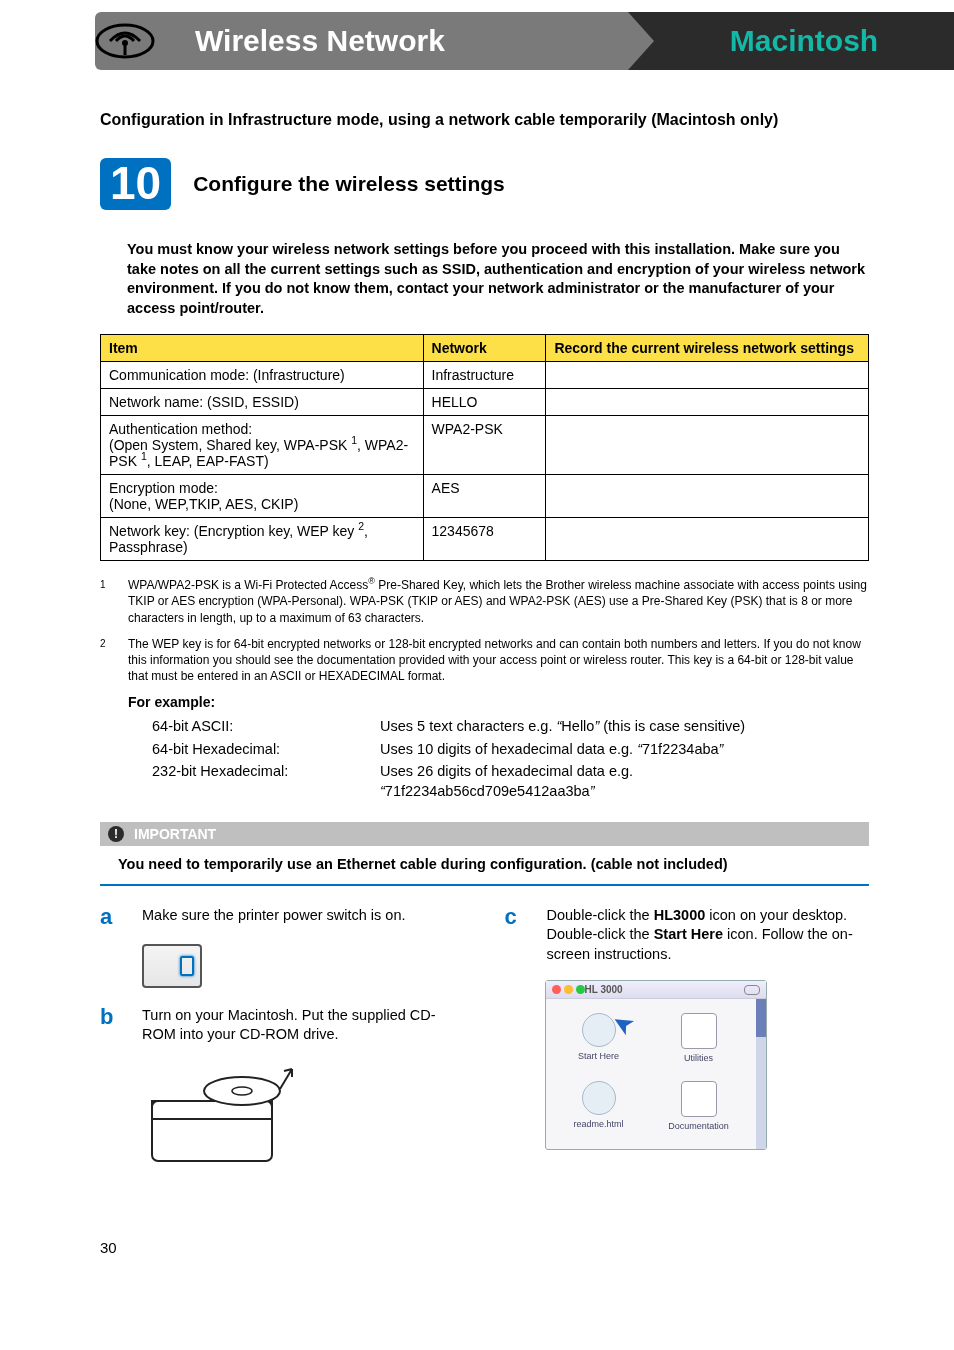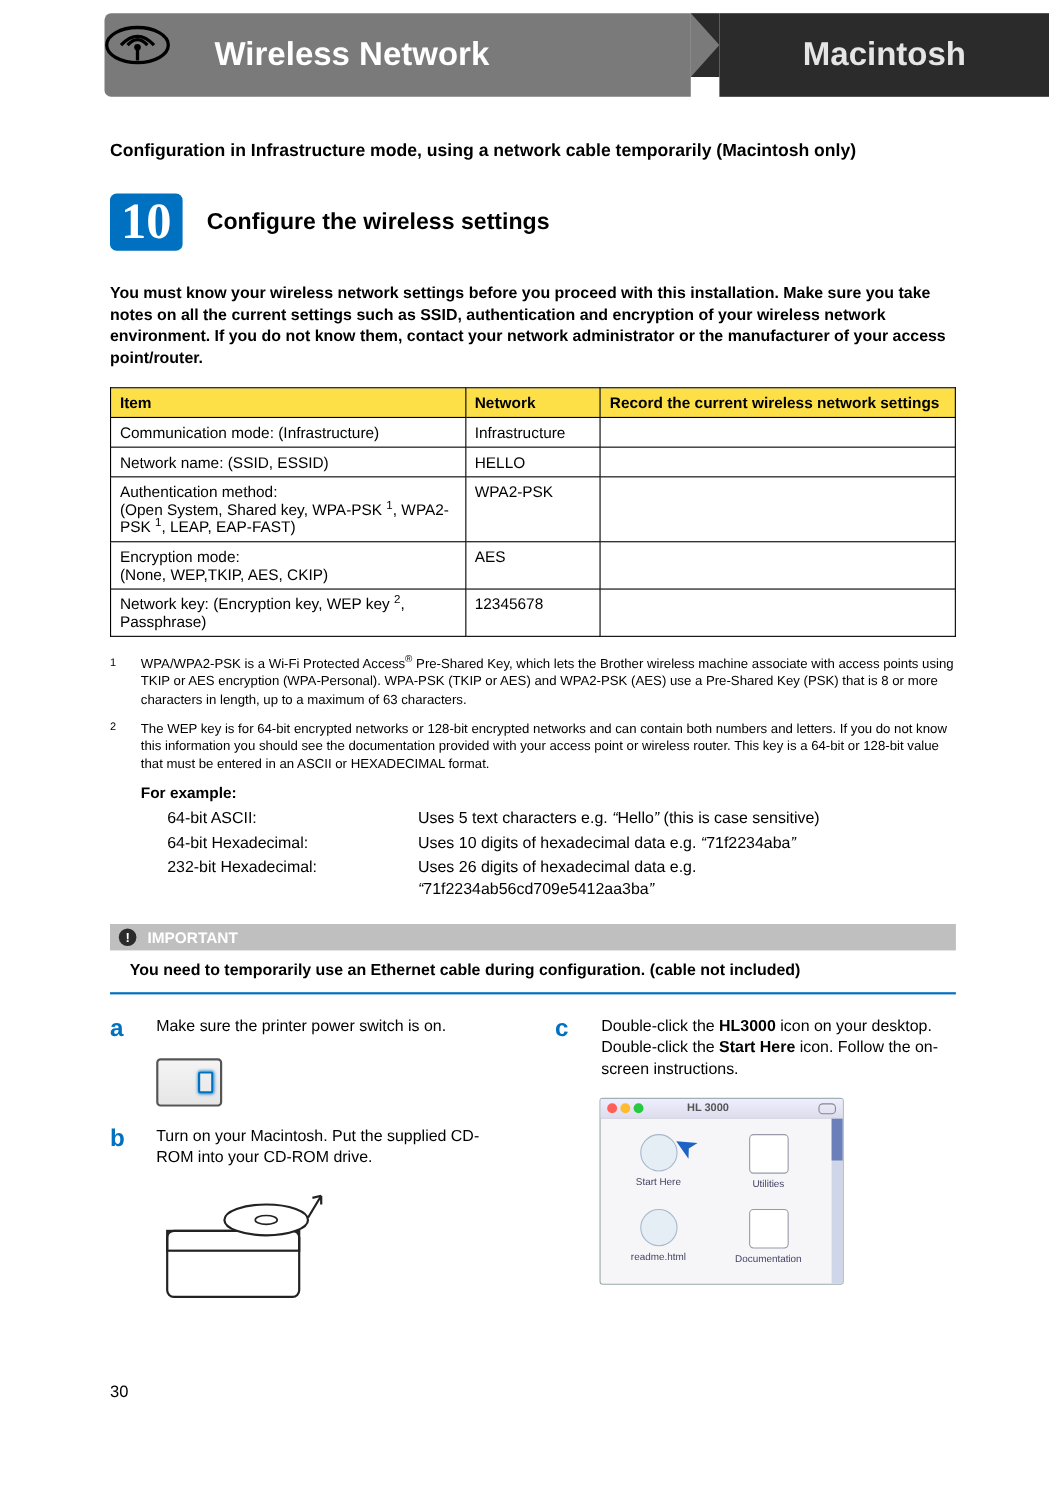--- a/index.html
+++ b/index.html
@@ -5,21 +5,21 @@
   body {
     font-family: Arial, Helvetica, sans-serif;
     margin: 0;
     background: #fff;
     color: #000;
     width: 954px;
   }
   .header-bar {
     display: flex;
     align-items: stretch;
-    height: 76px;
+    height: 58px;
     margin-top: 12px;
   }
   .header-left {
     flex: 1;
     background: #7a7a7a;
     display: flex;
     align-items: center;
     border-top-left-radius: 6px;
     border-bottom-left-radius: 6px;
     margin-left: 95px;
@@ -50,21 +50,21 @@
     background: #2b2b2b;
   }
   .header-right {
     width: 300px;
     background: #2b2b2b;
     display: flex;
     align-items: center;
     justify-content: center;
   }
   .header-right h1 {
-    color: #e5e5e5;
+    color: #14b8a6;
     font-size: 30px;
     font-weight: bold;
     margin: 0;
   }
   .content {
     padding: 0 85px 0 100px;
   }
   .section-title {
     font-size: 16px;
     font-weight: bold;
@@ -78,32 +78,33 @@
     gap: 22px;
     margin-bottom: 30px;
   }
   .step-num {
     background: #0070c0;
     color: #fff;
     font-weight: bold;
     font-size: 46px;
     padding: 2px 10px 4px 10px;
     border-radius: 6px;
-    font-family: Liberation Serif, serif;
+    font-family: Liberation Sans, sans-serif;
     line-height: 1;
   }
   .step-title {
     font-size: 21px;
     font-weight: bold;
   }
   .intro {
     font-weight: bold;
     font-size: 14.5px;
     line-height: 1.35;
     margin-bottom: 16px;
+    margin-left: 27px;
   }
   table.settings {
     width: 100%;
     border-collapse: collapse;
     font-size: 14px;
     margin-bottom: 16px;
   }
   table.settings th, table.settings td {
     border: 1px solid #000;
     padding: 5px 8px;
@@ -241,21 +242,21 @@
     display:flex;
     align-items:center;
     padding: 3px 6px;
     border-bottom: 1px solid #ccd;
     background: linear-gradient(#eef,#dde);
     position: relative;
   }
   .traffic { display:flex; gap:3px; }
   .traffic span { width:9px;height:9px;border-radius:50%;display:inline-block; }
   .tr-r{background:#ff5f57;} .tr-y{background:#febc2e;} .tr-g{background:#28c840;}
-  .finder-title .wt { margin-left: 40px; font-size:10px; font-weight:bold;}
+  .finder-title .wt { font-size:10px; font-weight:bold;}
   .finder-title .pill {
     margin-left:auto;
     width:14px;height:8px;border:1px solid #888;border-radius:4px;
   }
   .finder-body {
     display:flex;
     flex-wrap:wrap;
     gap: 18px 30px;
     padding: 14px 12px 18px 18px;
     position: relative;

